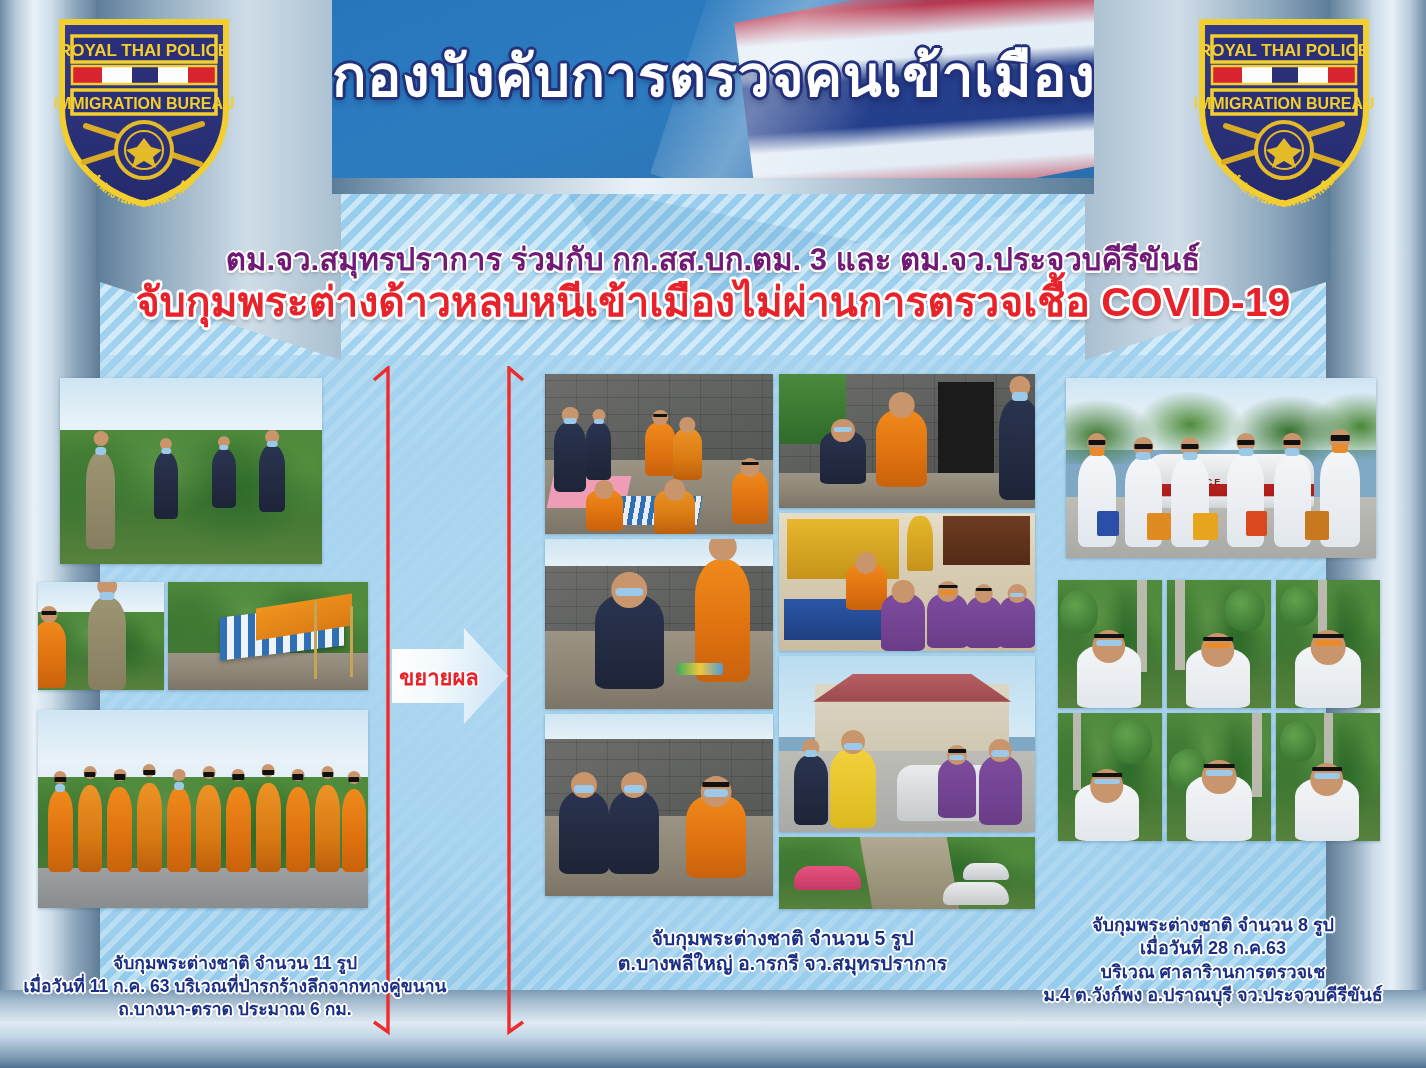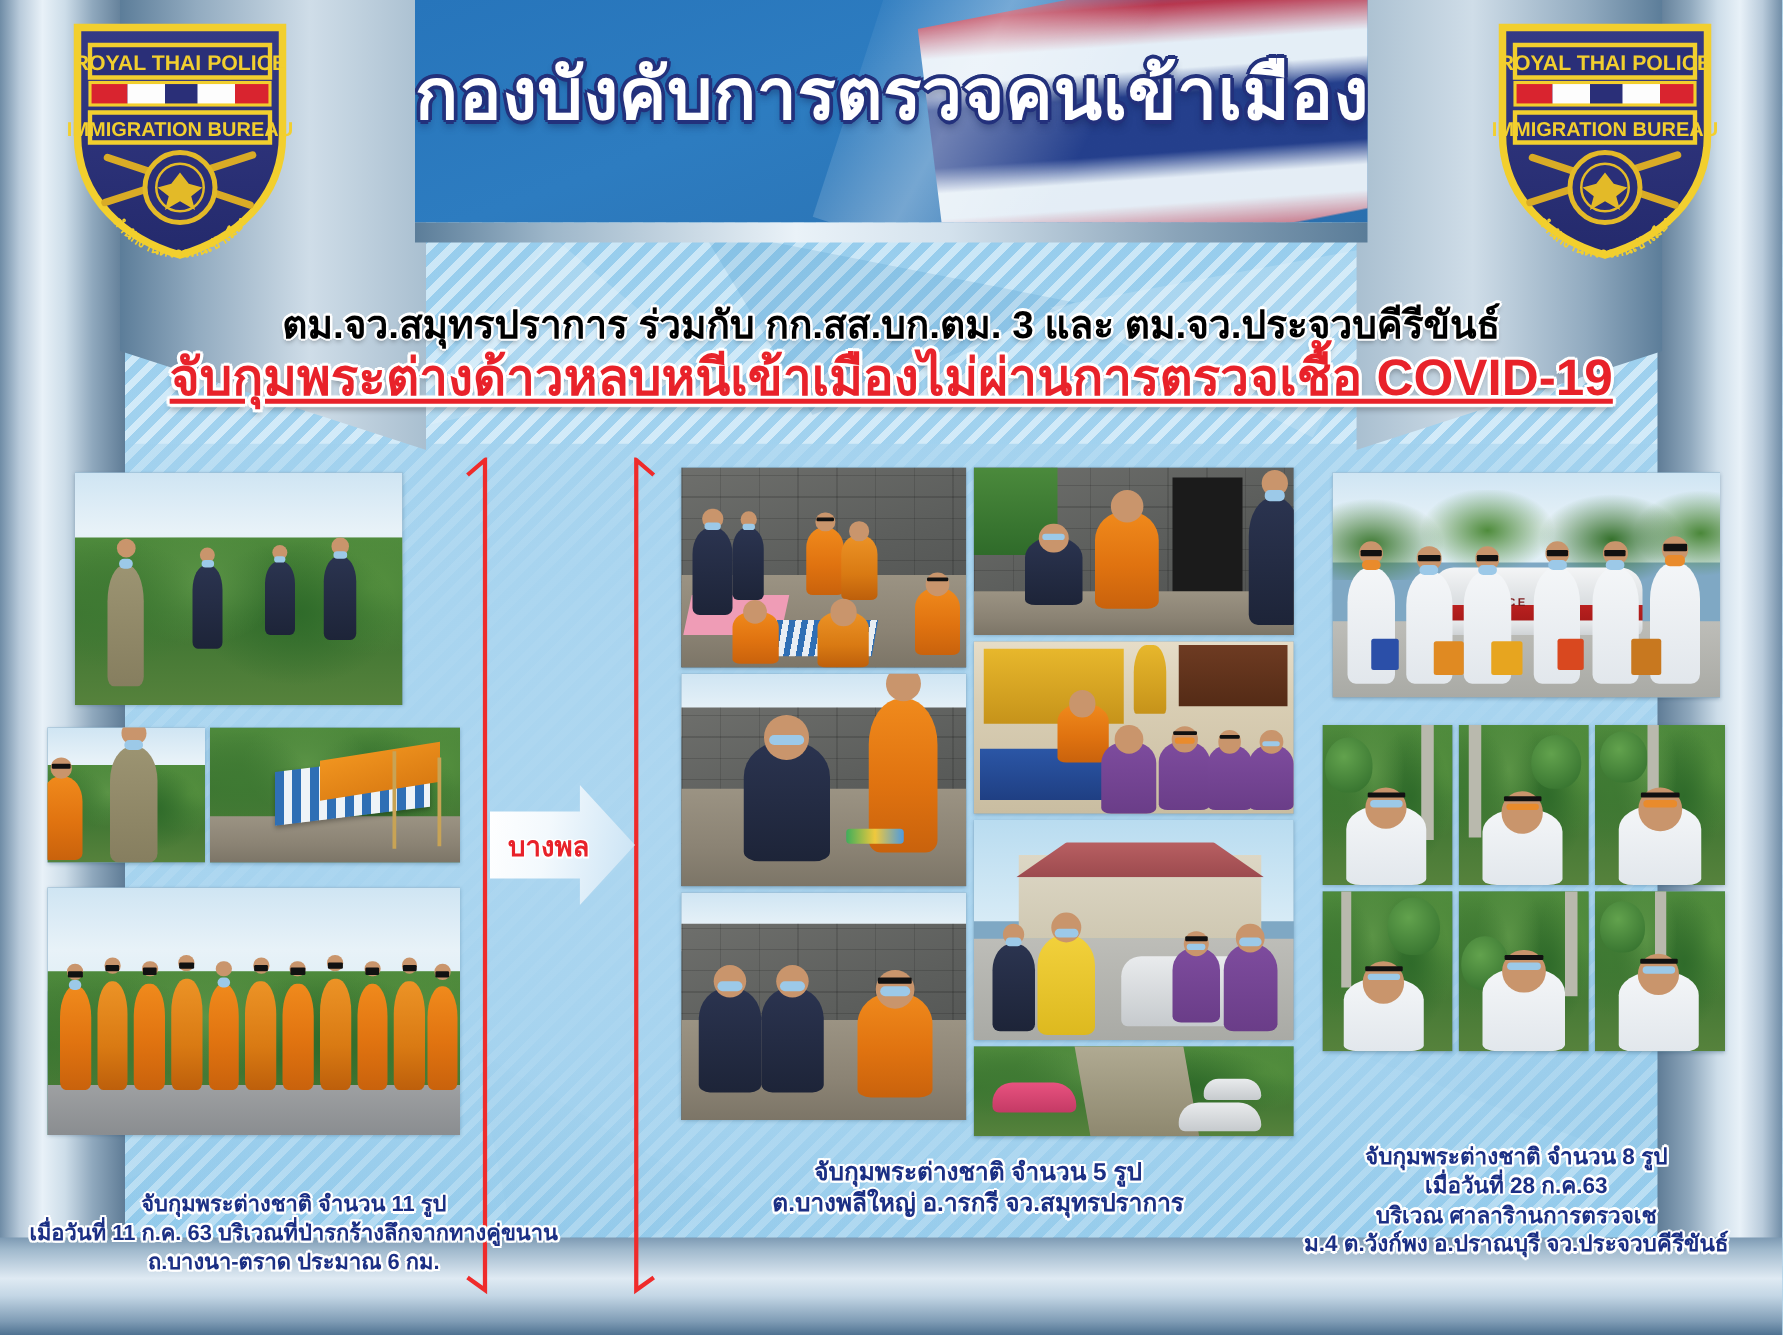--- a/index.html
+++ b/index.html
@@ -134,38 +134,37 @@
       #5b7d99 0%, #9db6c9 14%, #eaf2f8 40%, #d4e2ed 56%, #8aa4b9 80%, #5a7c98 100%);
     z-index: 6;
   }
 
   
   .subtitle-wrap {
     position: absolute; left: 0; right: 0; top: 243px;
     text-align: center; z-index: 7;
   }
   .subtitle-line1 {
-    font-size: 31px; font-weight: 700; color: #000000;
+    font-size: 31px; font-weight: 700; color: #701a75;
     line-height: 1.12; white-space: nowrap;
     text-shadow:
       -1.5px -1.5px 0 #fff, 1.5px -1.5px 0 #fff,
       -1.5px  1.5px 0 #fff, 1.5px  1.5px 0 #fff,
       -2px 0 0 #fff, 2px 0 0 #fff, 0 -2px 0 #fff, 0 2px 0 #fff,
       0 3px 4px rgba(0,0,0,.35);
   }
   .subtitle-line2 {
     margin-top: 2px;
     font-size: 41px; font-weight: 700; color: #e8222a;
     line-height: 1.12; white-space: nowrap;
     text-shadow:
       -2px -2px 0 #fff, 2px -2px 0 #fff,
       -2px  2px 0 #fff, 2px  2px 0 #fff,
       -2.6px 0 0 #fff, 2.6px 0 0 #fff, 0 -2.6px 0 #fff, 0 2.6px 0 #fff,
       0 4px 5px rgba(0,0,0,.38);
-    text-decoration: underline;
   }
 
   
   .badge {
     position: absolute; top: 12px; width: 188px; height: 196px; z-index: 8;
   }
   .badge.left  { left: 50px; }
   .badge.right { right: 48px; }
 
   
@@ -400,21 +399,21 @@
     </svg>
   </div>
   <div class="divider d2">
     <svg width="22" height="672" viewBox="0 0 22 672">
       <path d="M20 14 L6 2 L6 666 L20 656" fill="none" stroke="#ef2b2b" stroke-width="3.4"></path>
     </svg>
   </div>
 
   <div class="arrow-box">
     <div class="arrow-shape"></div>
-    <div class="arrow-label">บางพล</div>
+    <div class="arrow-label">ขยายผล</div>
   </div>
 
   <div class="col col-left">
 
     <div class="photo" style="width:262px;height:186px;margin-left:22px;">
       <div class="sky"></div>
       <div class="foliage"></div>
       <div class="fig police" style="left:10%;bottom:8%;width:11%;height:52%;">
           <span class="mask"></span>
         </div>

